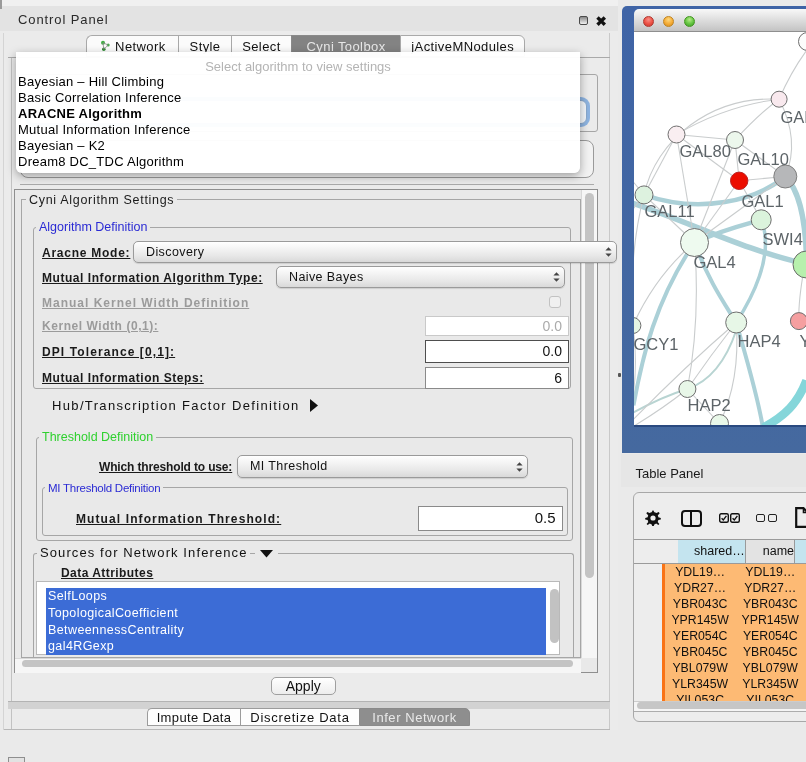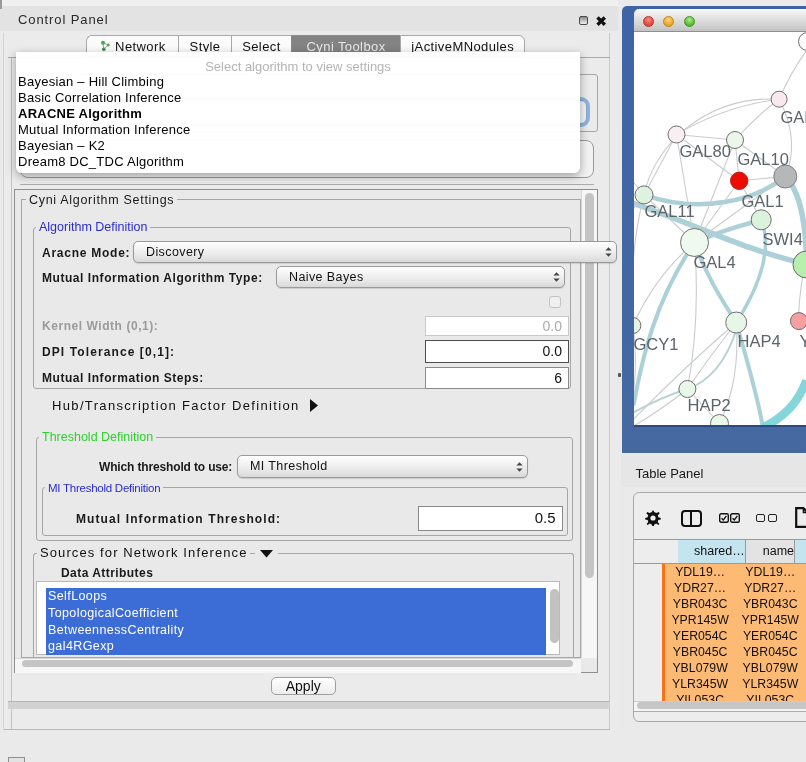--- a/index.html
+++ b/index.html
@@ -1,21 +1,21 @@
 <!DOCTYPE html>
 <html><head>
 <meta charset="utf-8">
 <style>
 * { margin:0; padding:0; box-sizing:border-box; }
 html,body { width:806px; height:762px; background:#eaeaea; font-family:"Liberation Sans", sans-serif; overflow:hidden; }
 .abs { position:absolute; }
 #stage { position:relative; width:806px; height:762px; }
 .grp { position:absolute; border:1px solid #a6a6a6; border-radius:3px; }
 .grpt { position:absolute; background:#e9e9e9; padding:0 3px; font-size:12.5px; line-height:14px; }
-.lbl { position:absolute; font-size:12px; font-weight:bold; color:#1a1a1a; white-space:nowrap; letter-spacing:0.55px; }
+.lbl { position:absolute; font-size:12px; font-weight:bold; color:#1a1a1a; white-space:nowrap; letter-spacing:0.55px;text-decoration:underline; }
 .combo { position:absolute; border:1px solid #9a9a9a; border-radius:5px; background:linear-gradient(#ffffff,#e7e7e7 70%,#d9d9d9); box-shadow:0 1px 1px rgba(0,0,0,0.12); }
 .combo .ct { position:absolute; left:12px; top:3px; font-size:12.5px; color:#111; letter-spacing:0.4px; }
 .spin { position:absolute; right:3px; top:50%; margin-top:-6px; width:9px; height:12px; }
 .field { position:absolute; background:#fff; font-size:14px; color:#111; text-align:right; padding-right:6px; }
 </style>
 </head>
 <body>
 <div id="stage">
 
 <div class="abs" id="cpwin" style="left:0;top:0;width:618px;height:730px;background:#ebebeb;"></div>
@@ -77,20 +77,21 @@
     </div>
 <div class="lbl" style="left:42px;top:271px;">Mutual Information Algorithm Type:</div>
 <div class="combo" style="left:276px;top:266px;width:289px;height:22px;">
       <span class="ct">Naive Bayes</span>
       <svg class="spin" viewBox="0 0 9 12">
         <path d="M1.4 4.6 L4.5 1.2 L7.6 4.6 Z" fill="#444"></path>
         <path d="M1.4 7.4 L4.5 10.8 L7.6 7.4 Z" fill="#444"></path>
       </svg>
     </div>
 
+<div class="lbl" style="left:42px;top:296px;color:#9b9b9b;letter-spacing:1px;">Manual Kernel Width Definition</div>
 <div class="abs" style="left:549px;top:296px;width:12px;height:12px;border:1px solid #c2c2c2;border-radius:3px;background:#f0f0f0;"></div>
 
 <div class="lbl" style="left:42px;top:319px;color:#9b9b9b;">Kernel Width (0,1):</div>
 <div class="field" style="left:425px;top:315.5px;width:144px;height:20.5px;border:1px solid #c9c9c9;color:#ababab;line-height:19px;">0.0</div>
 
 <div class="lbl" style="left:42px;top:345px;letter-spacing:1.1px;">DPI Tolerance [0,1]:</div>
 <div class="field" style="left:425px;top:340px;width:144px;height:23px;border:1.5px solid #4e4e4e;line-height:21px;">0.0</div>
 
 <div class="lbl" style="left:42px;top:371px;">Mutual Information Steps:</div>
 <div class="field" style="left:425px;top:366.5px;width:144px;height:22px;border:1px solid #8a8a8a;line-height:21px;">6</div>
@@ -127,20 +128,25 @@
 <div class="lbl" style="left:37px;top:566px;letter-spacing:0.45px;padding-left:24px;">Data Attributes</div>
 
 <div class="abs" style="left:36px;top:581px;width:524px;height:74px;background:#fff;border:1px solid #b9b9b9;"></div>
 <div class="abs" style="left:46px;top:588px;width:500px;height:67px;background:#3c6cd6;"></div>
 <div class="abs" style="left:48px;top:588px;width:400px;font-size:12.5px;color:#fff;line-height:16.8px;letter-spacing:0.4px;">SelfLoops<br>TopologicalCoefficient<br>BetweennessCentrality<br>gal4RGexp</div>
 <div class="abs" style="left:550px;top:589px;width:8.5px;height:54px;background:#c2c2c2;border-radius:4.5px;"></div>
 
 <div class="abs" style="left:270.5px;top:676.5px;width:65.5px;height:18px;border:1px solid #9f9f9f;border-radius:5px;background:linear-gradient(#ffffff,#ededed);font-size:14px;color:#111;text-align:center;line-height:17px;">Apply</div>
 
 <div class="abs" style="left:8px;top:701px;width:602px;height:8px;background:#d2d2d2;border-top:1px solid #b3b3b3;"></div>
+<div class="abs" style="left:147px;top:708px;height:18px;display:flex;">
+  <div style="width:93px;border:1px solid #9b9b9b;border-right:none;border-radius:5px 0 0 0;background:#fdfdfd;font-size:13px;color:#111;text-align:center;line-height:17px;letter-spacing:0.35px;">Impute Data</div>
+  <div style="width:119px;border:1px solid #9b9b9b;border-right:none;background:#fdfdfd;font-size:13px;color:#111;text-align:center;line-height:17px;letter-spacing:0.75px;">Discretize Data</div>
+  <div style="width:111px;border:1px solid #8a8a8a;border-radius:0 5px 0 0;background:#8e8e8e;font-size:13px;color:#e9e9e9;text-align:center;line-height:17px;letter-spacing:0.55px;">Infer Network</div>
+</div>
 <div class="abs" style="left:4px;top:729px;width:606px;height:1px;background:#b8b8b8;"></div>
 
 <div class="abs" style="left:7.5px;top:756.5px;width:17px;height:10px;border:1.5px solid #8e8e8e;background:#e2e2e2;"></div>
 
 <div class="abs" style="left:16px;top:52px;width:564px;height:121px;background:rgba(255,255,255,0.97);border-radius:0 0 6px 6px;box-shadow:0 3px 10px rgba(0,0,0,0.35);"></div>
 <div class="abs" style="left:16px;top:59px;width:564px;text-align:center;font-size:13px;color:#b4b4b4;">Select algorithm to view settings</div>
 <div class="abs" style="left:18px;top:74px;font-size:13px;color:#000;line-height:15.9px;letter-spacing:0.25px;">Bayesian – Hill Climbing<br>Basic Correlation Inference<br><b>ARACNE Algorithm</b><br>Mutual Information Inference<br>Bayesian – K2<br>Dream8 DC_TDC Algorithm</div>
 
 <div class="abs" style="left:622.4px;top:5.5px;width:184px;height:447.5px;background:linear-gradient(#3f64a6,#45699f);border-radius:5px 0 0 0;"></div>
 <div class="abs" style="left:633.5px;top:9px;width:172.5px;height:22.5px;background:linear-gradient(#f8f8f8,#c3c3c3);border-radius:5px 0 0 0;border-bottom:1px solid #8f8f8f;"></div>

